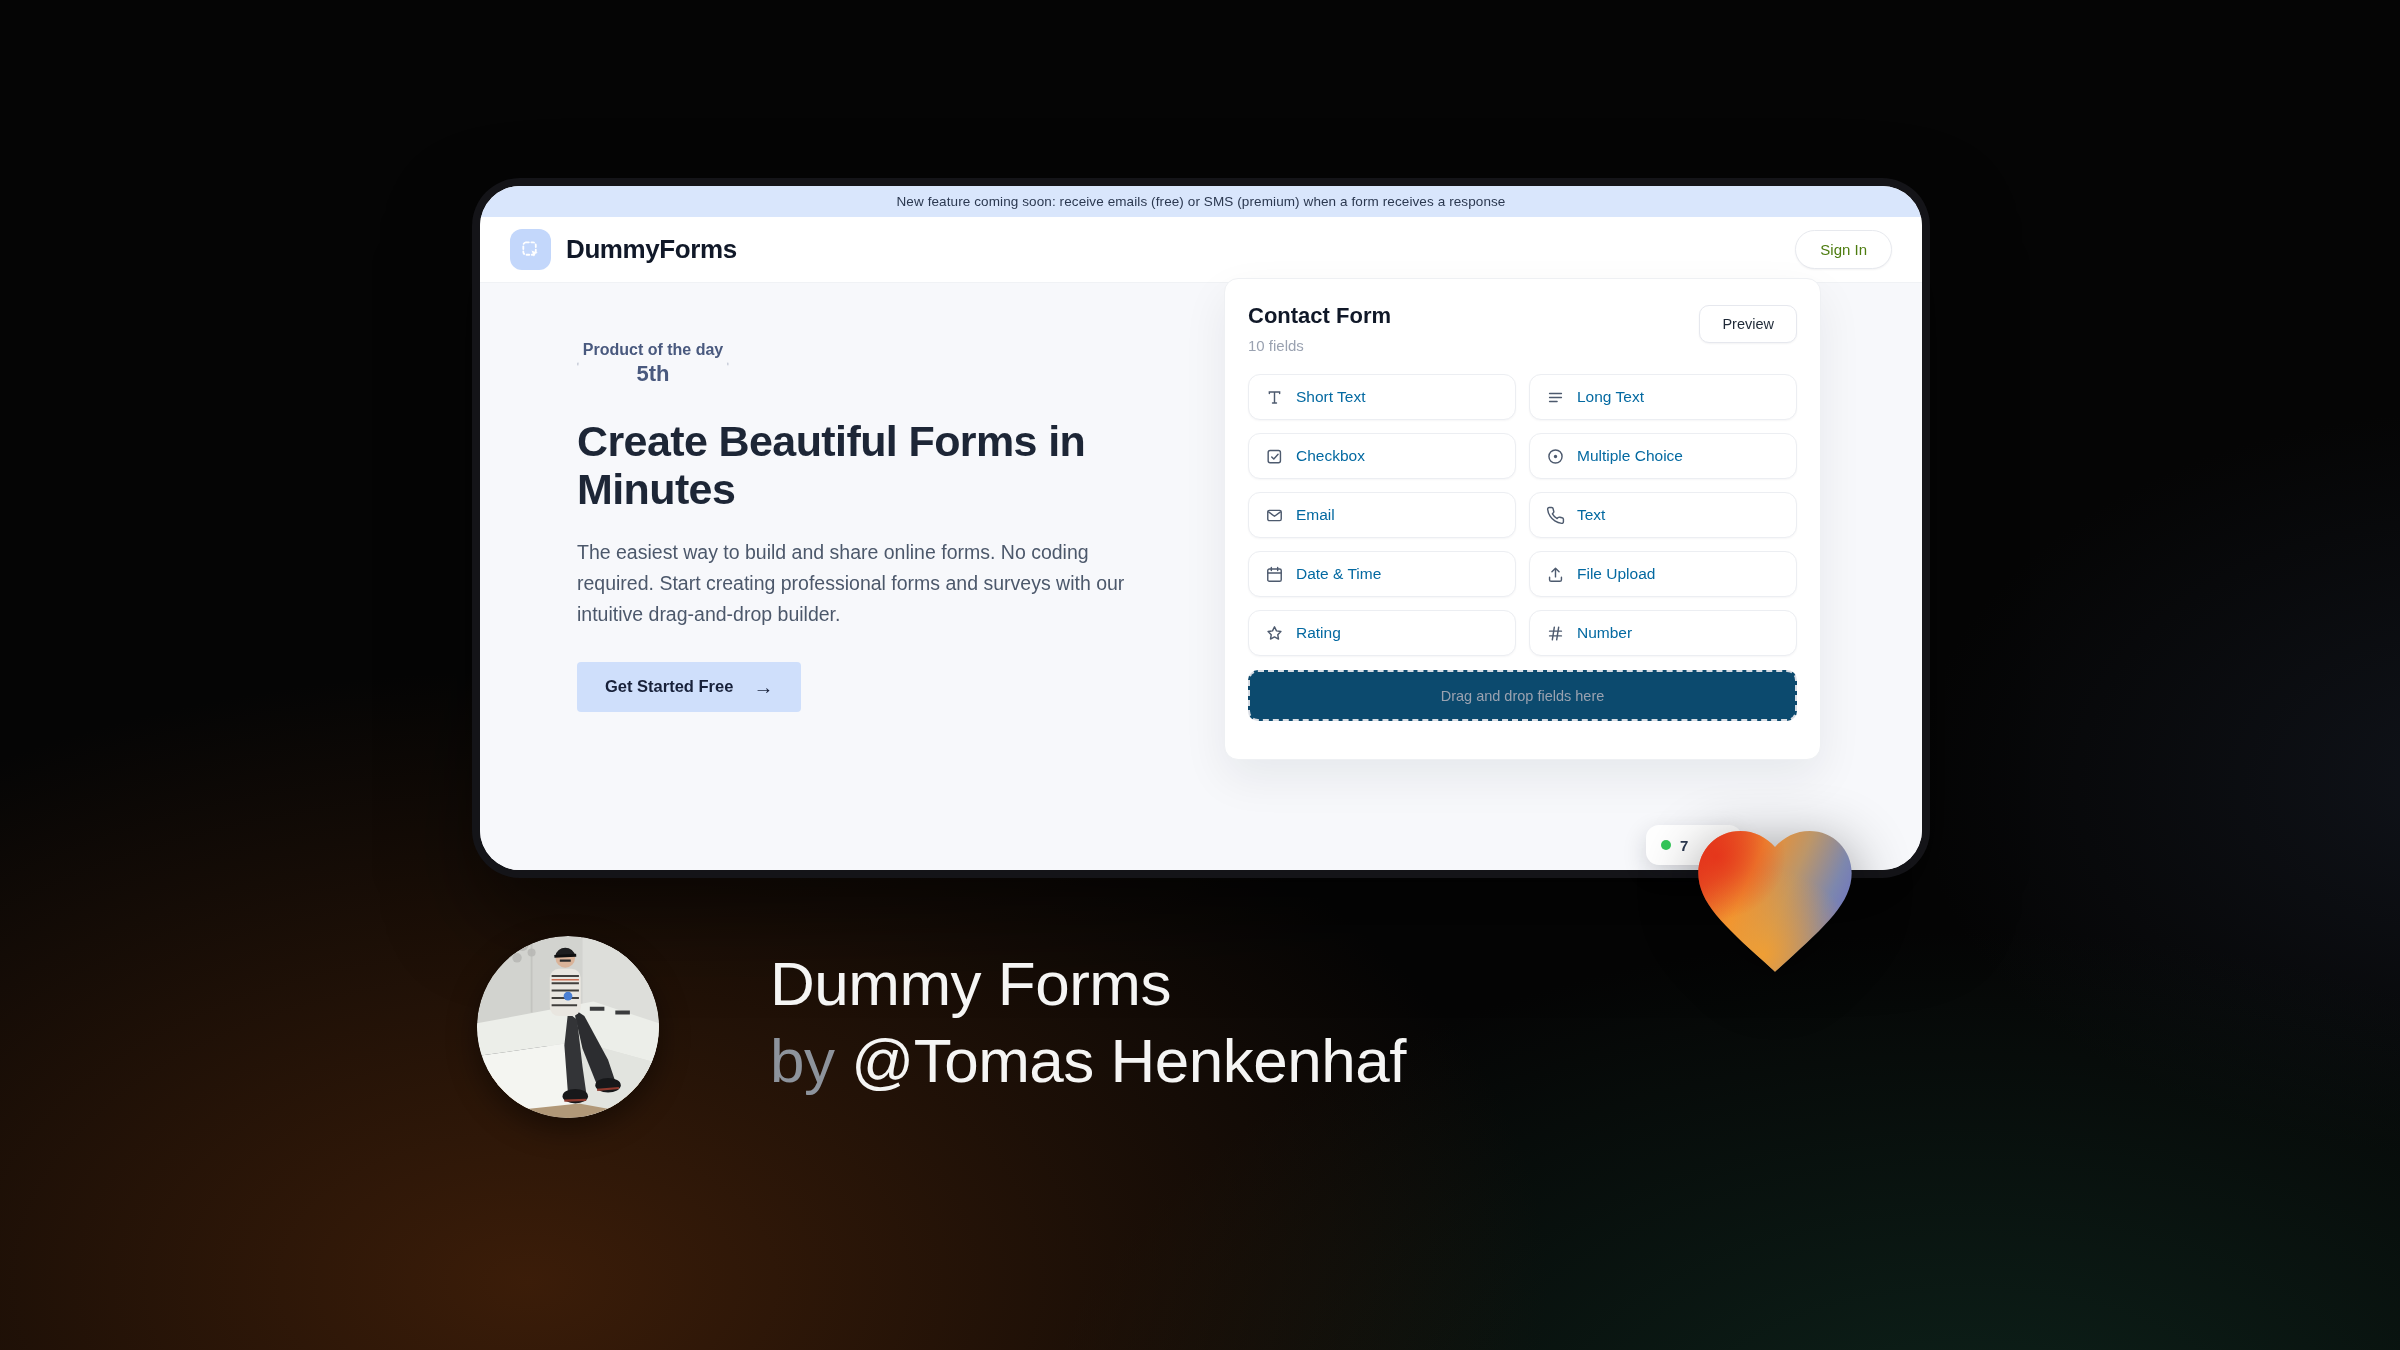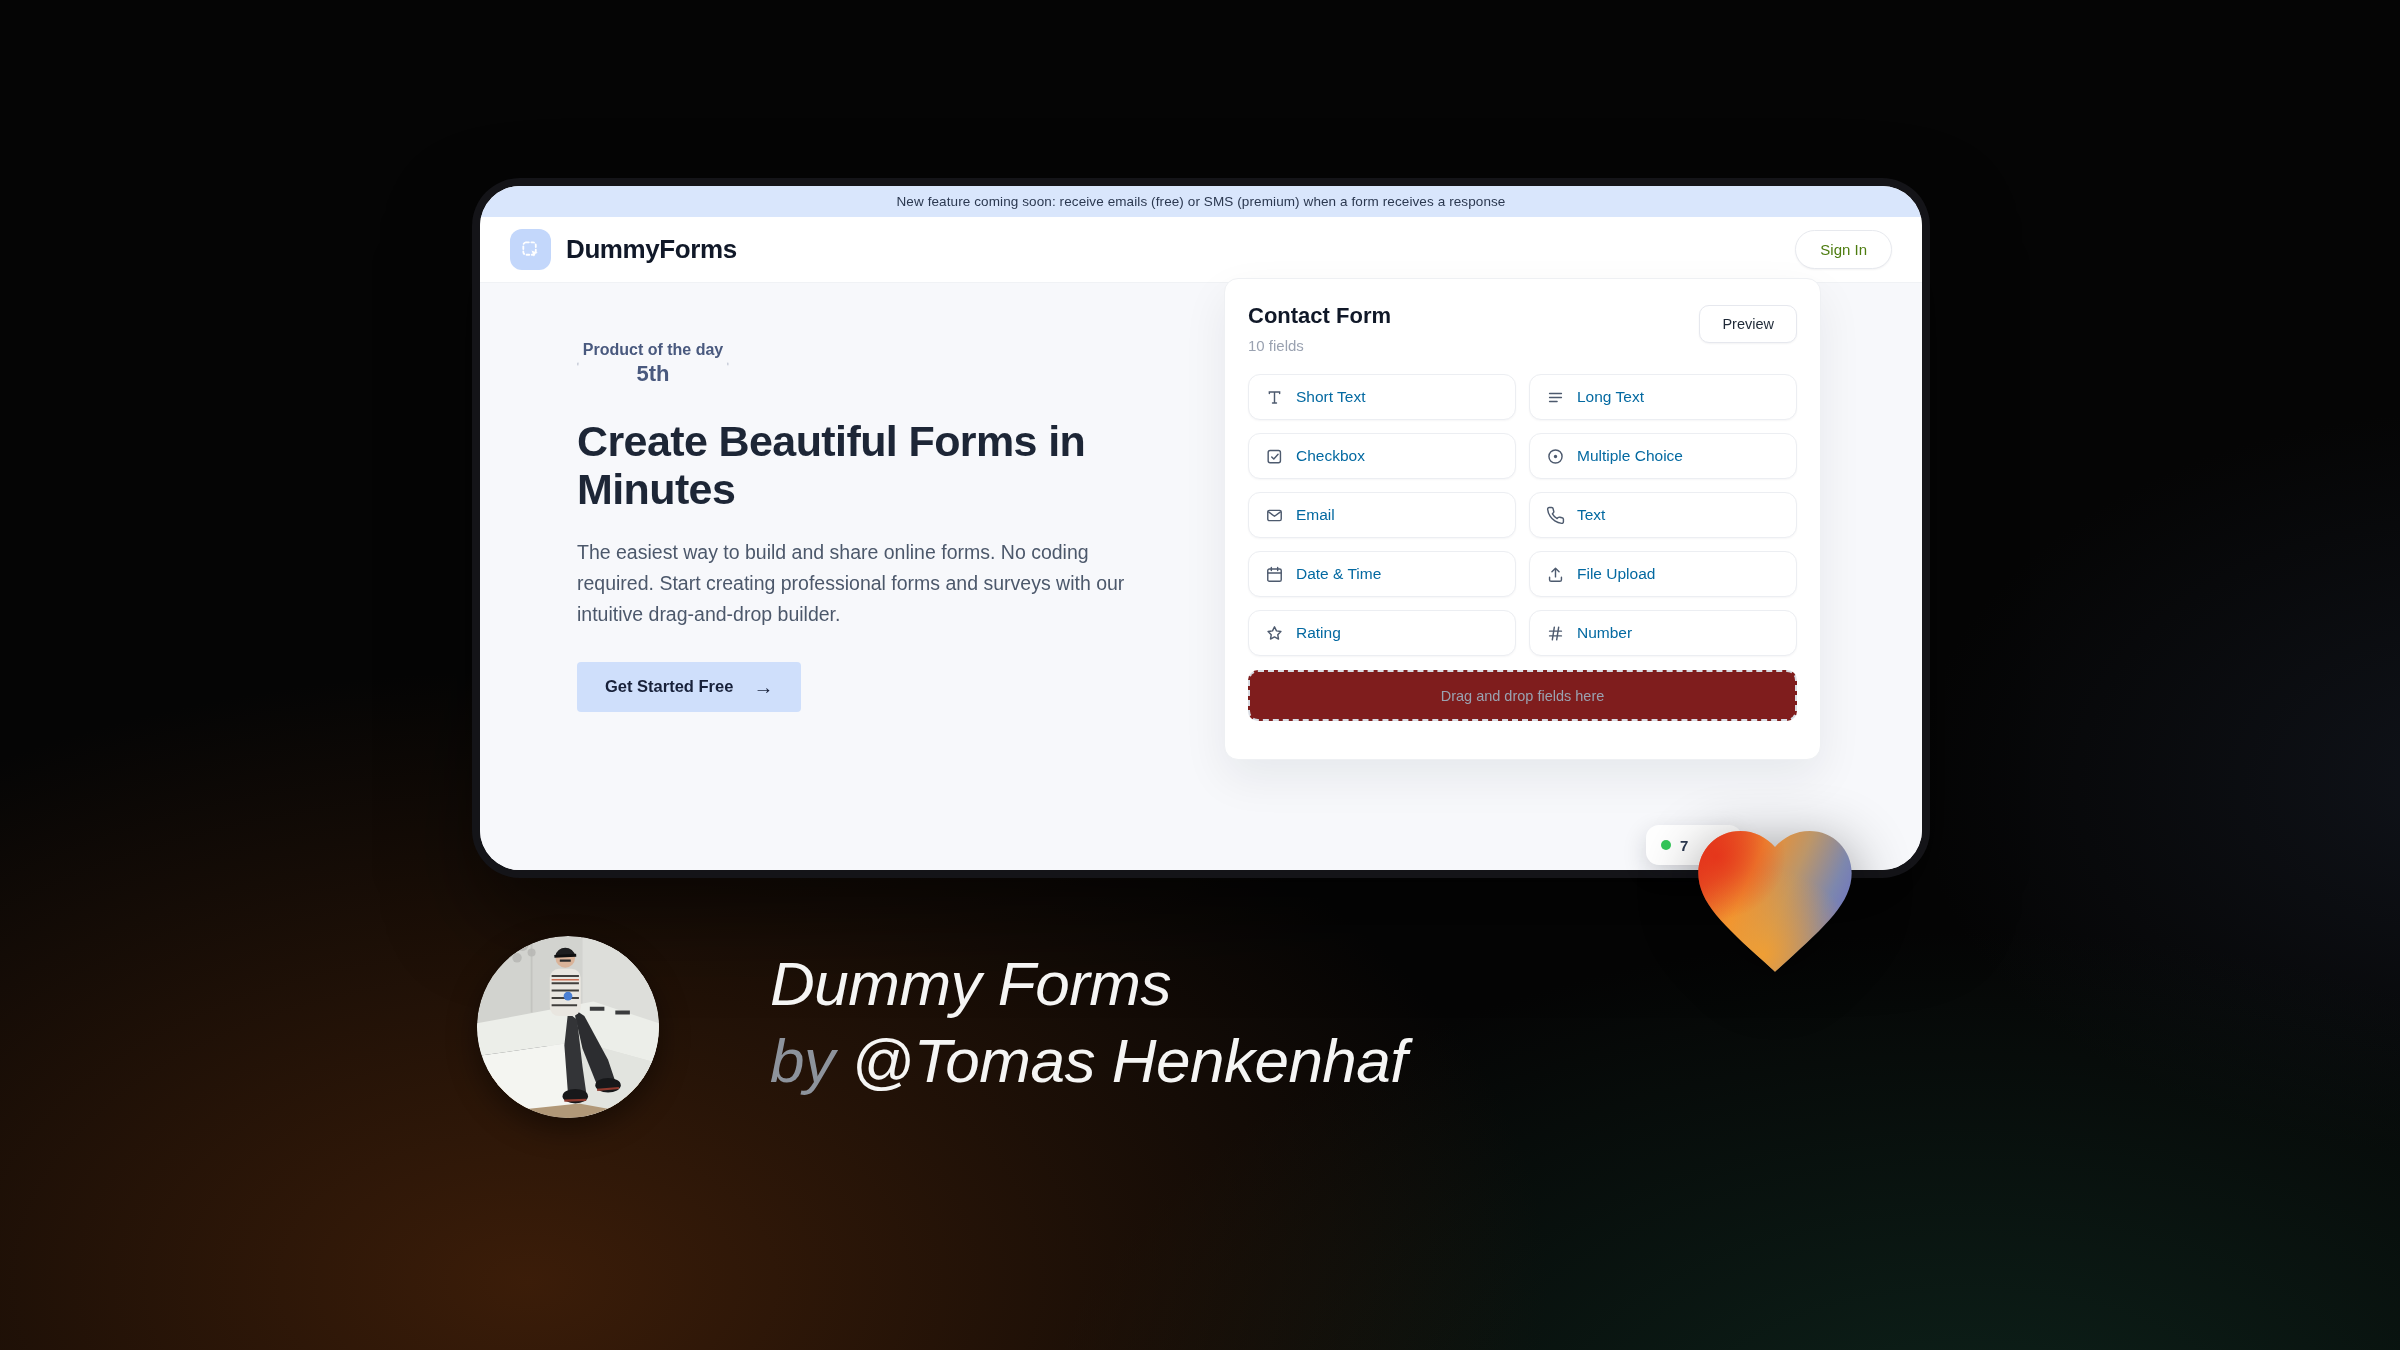--- a/index.html
+++ b/index.html
@@ -81,21 +81,21 @@
   .tile{
     height:46px; background:#fff; border:1px solid #eceef2; border-radius:12px;
     display:flex; align-items:center; padding:0 16px; gap:12px;
     box-shadow:0 1px 2px rgba(16,24,40,.04); cursor:grab;
   }
   .tile-icon{ width:19px; height:19px; color:#4d5a6e; display:flex; }
   .tile-icon svg{ width:19px; height:19px; }
   .tile-label{ font-size:15.5px; color:#0369a1; }
   .dropzone{
     margin-top:14px; height:51px; border:2px dashed #d9dde4; border-radius:10px;
-    background:#7f1d1d; display:flex; align-items:center; justify-content:center;
+    background:#0c4a6e; display:flex; align-items:center; justify-content:center;
     font-size:14.5px; color:#9aa2b0;
   }
 
   
   .status-badge{
     position:absolute; left:1646px; top:825px; height:40px; min-width:96px;
     background:#fff; border-radius:13px; box-shadow:0 8px 24px rgba(16,24,40,.16);
     display:flex; align-items:center; padding:0 15px; gap:9px; z-index:5;
   }
   .status-dot{ width:10px; height:10px; border-radius:50%; background:#34c759; }
@@ -104,21 +104,21 @@
   
   .heart{ position:absolute; left:1680px; top:808px; width:190px; height:184px; z-index:6;
           filter:drop-shadow(0 14px 30px rgba(0,0,0,.45)); }
 
   
   .avatar{
     position:absolute; left:477px; top:936px; width:182px; height:182px;
     border-radius:50%; overflow:hidden; box-shadow:0 10px 30px rgba(0,0,0,.45);
   }
   .caption{ position:absolute; left:770px; top:946px; color:#f5f5f4;
-            font-size:62px; font-weight:400; line-height:1.24; letter-spacing:-.5px;font-style:italic; }
+            font-size:62px; font-weight:400; line-height:1.24; letter-spacing:-.5px; }
   .caption .by{ color:#8d939c; }
 </style>
 </head>
 <body>
 
 <div class="window">
   <div class="banner">New feature coming soon: receive emails (free) or SMS (premium) when a form receives a response</div>
 
   <div class="appbar">
     <div class="logo-box">

